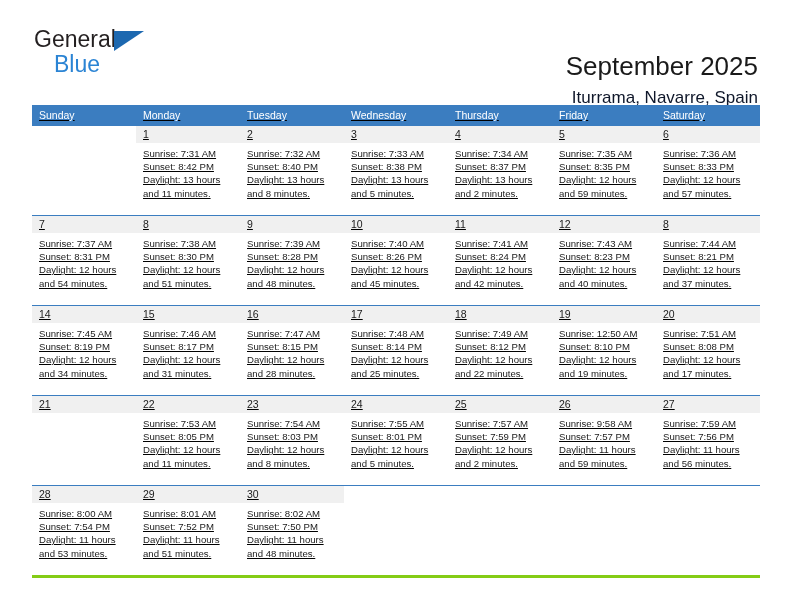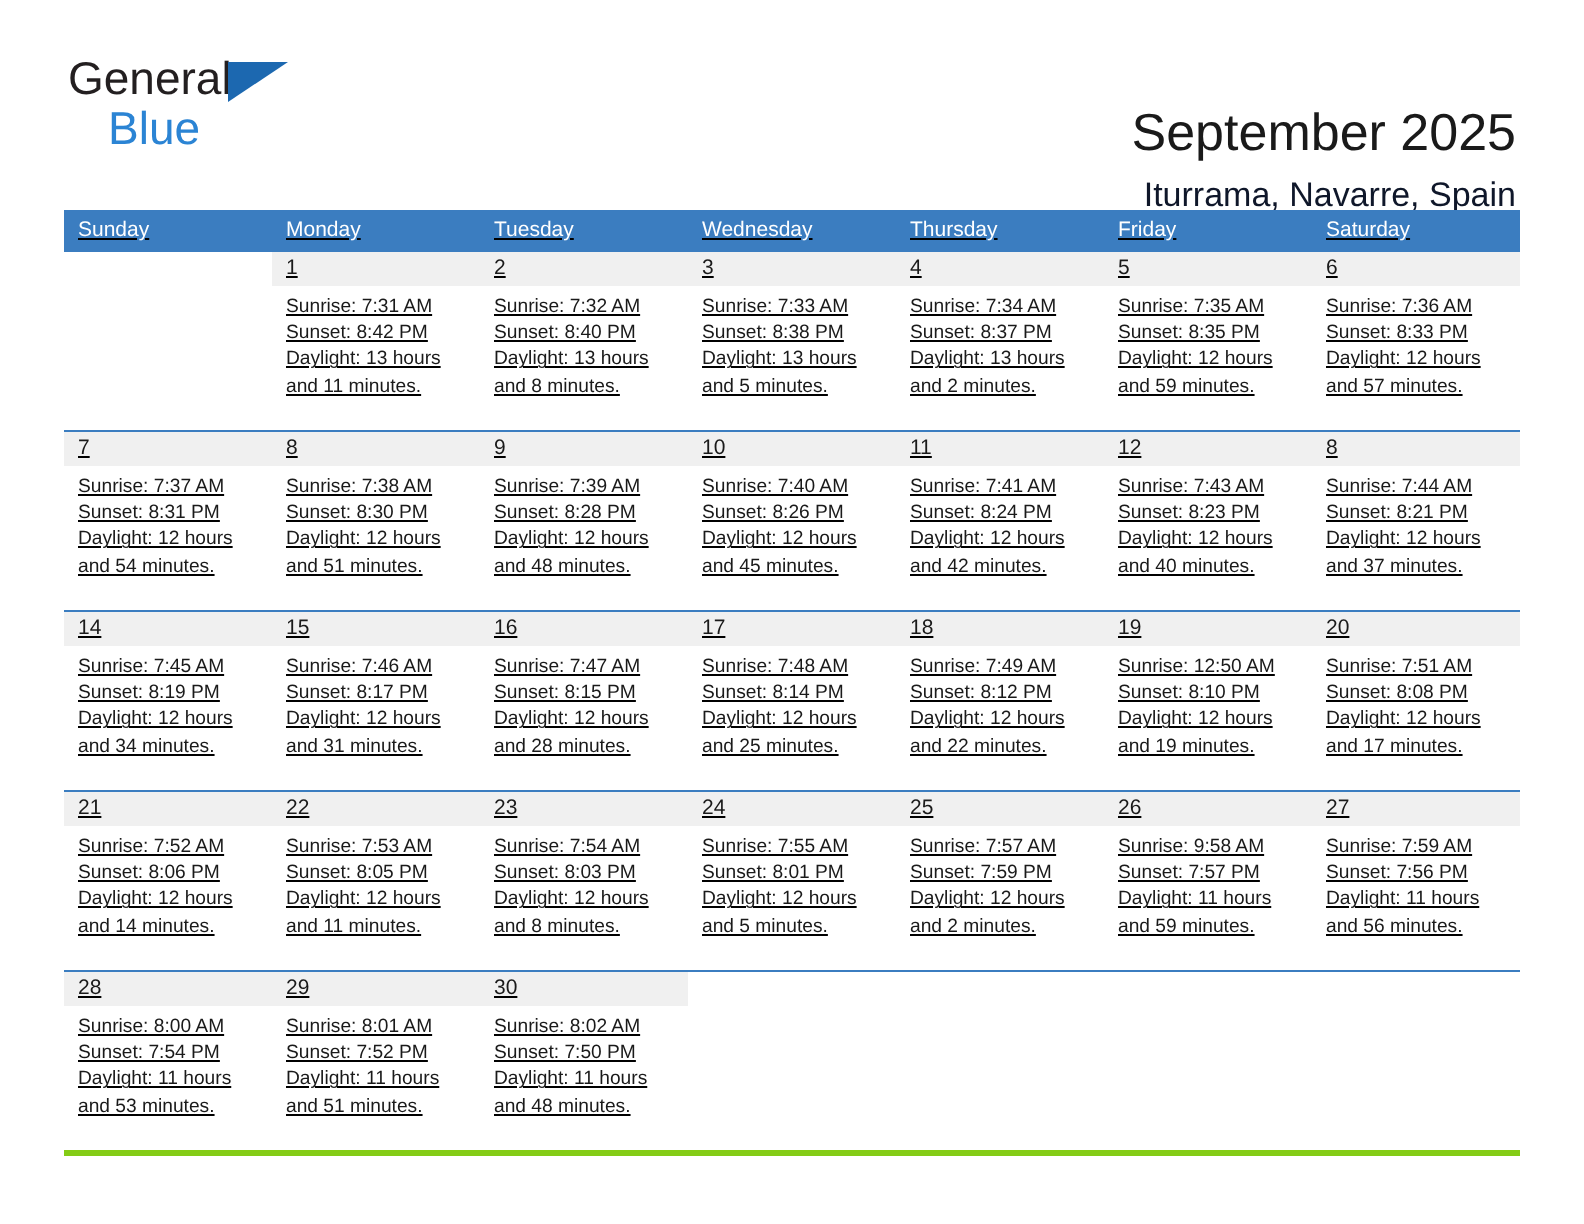--- a/index.html
+++ b/index.html
@@ -353,25 +353,20 @@
             <div class="day-body">
               <div>Sunrise: 7:51 AM</div>
               <div>Sunset: 8:08 PM</div>
               <div class="daylight-line">Daylight: 12 hours and 17 minutes.</div>
             </div>
           </div>
         </div>
         <div class="week-row">
           <div class="day-cell">
             <div class="day-num">21</div>
-            <div class="day-body">
-              <div>Sunrise: 7:52 AM</div>
-              <div>Sunset: 8:06 PM</div>
-              <div class="daylight-line">Daylight: 12 hours and 14 minutes.</div>
-            </div>
           </div>
           <div class="day-cell">
             <div class="day-num">22</div>
             <div class="day-body">
               <div>Sunrise: 7:53 AM</div>
               <div>Sunset: 8:05 PM</div>
               <div class="daylight-line">Daylight: 12 hours and 11 minutes.</div>
             </div>
           </div>
           <div class="day-cell">

